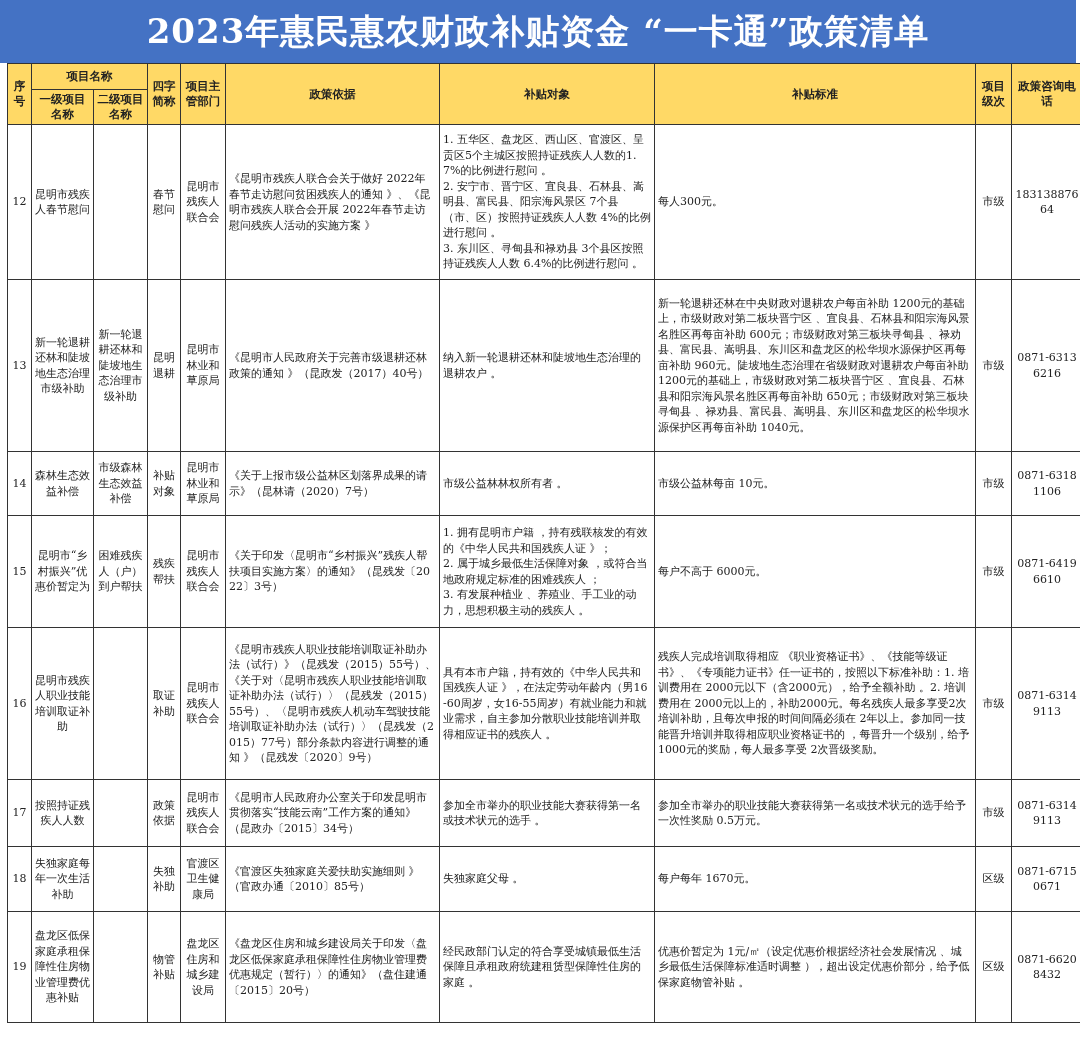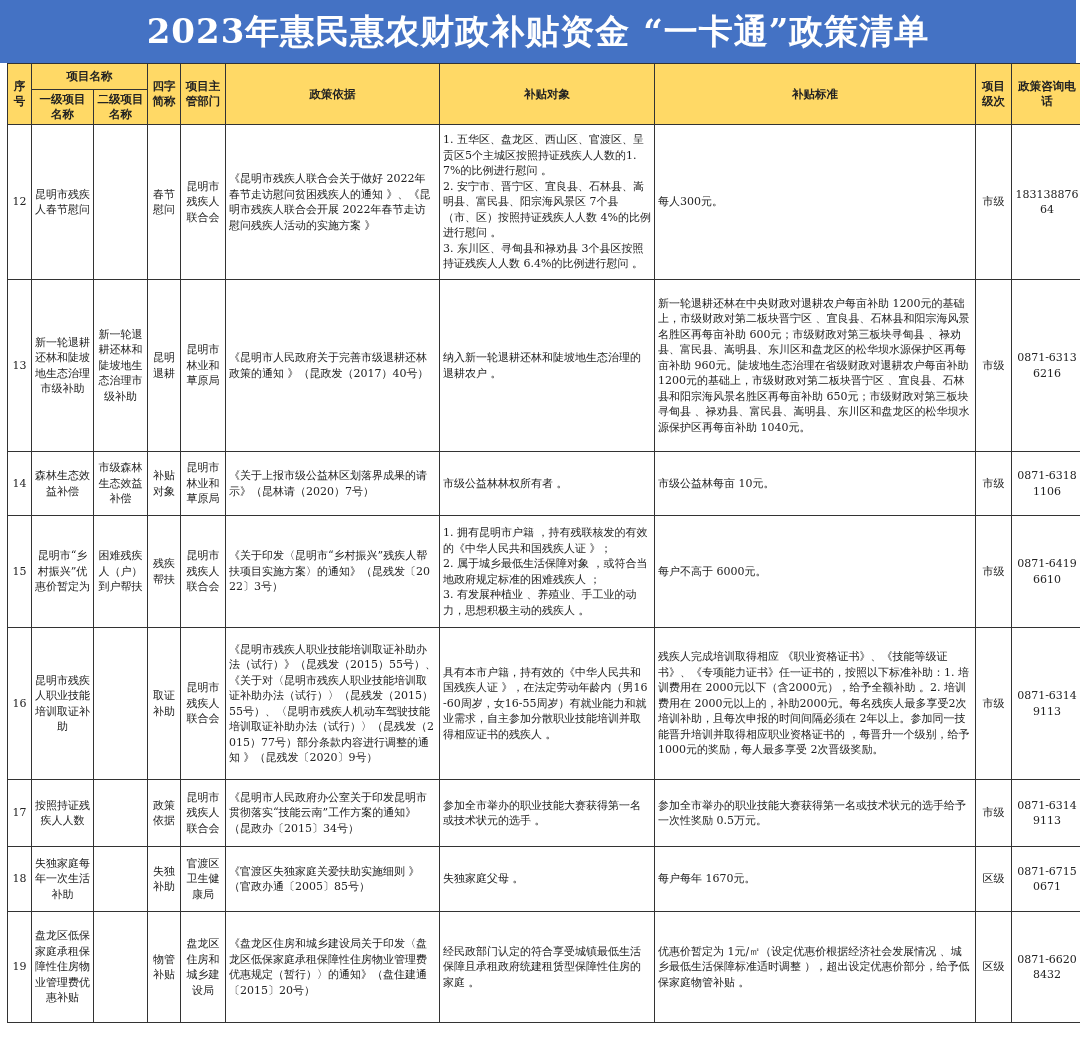--- a/index.html
+++ b/index.html
@@ -123,21 +123,21 @@
       <td class="l">参加全市举办的职业技能大赛获得第一名或技术状元的选手给予一次性奖励 0.5万元。</td>
       <td class="c">市级</td>
       <td class="c">0871-63149113</td>
     </tr>
     <tr style="height:65px">
       <td class="c">18</td>
       <td class="c">失独家庭每年一次生活补助</td>
       <td class="c"></td>
       <td class="c">失独补助</td>
       <td class="c">官渡区卫生健康局</td>
-      <td class="l">《官渡区失独家庭关爱扶助实施细则 》（官政办通〔2005〕85号）</td>
+      <td class="l">《官渡区失独家庭关爱扶助实施细则 》（官政办通〔2010〕85号）</td>
       <td class="l">失独家庭父母 。</td>
       <td class="l">每户每年 1670元。</td>
       <td class="c">区级</td>
       <td class="c">0871-67150671</td>
     </tr>
     <tr style="height:111px">
       <td class="c">19</td>
       <td class="c">盘龙区低保家庭承租保障性住房物业管理费优惠补贴</td>
       <td class="c"></td>
       <td class="c">物管补贴</td>

